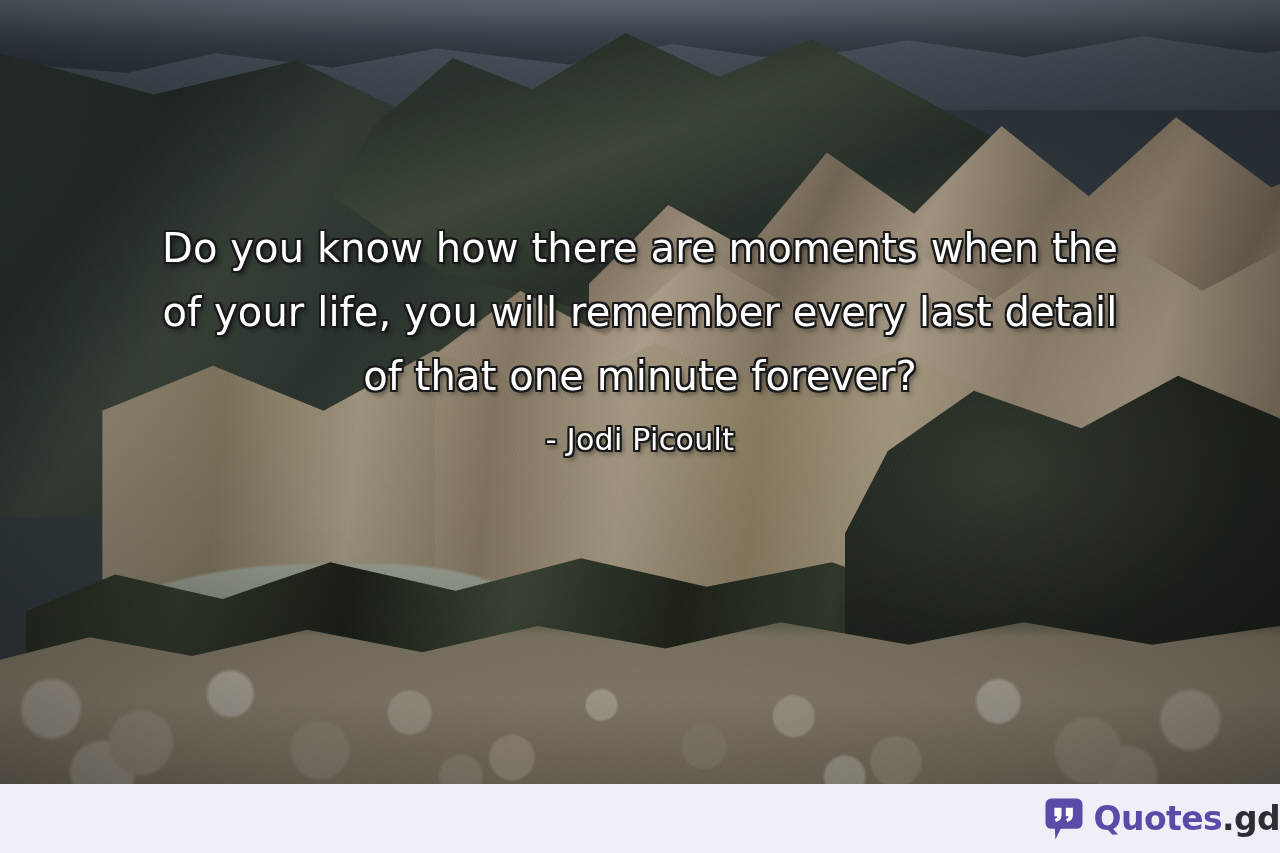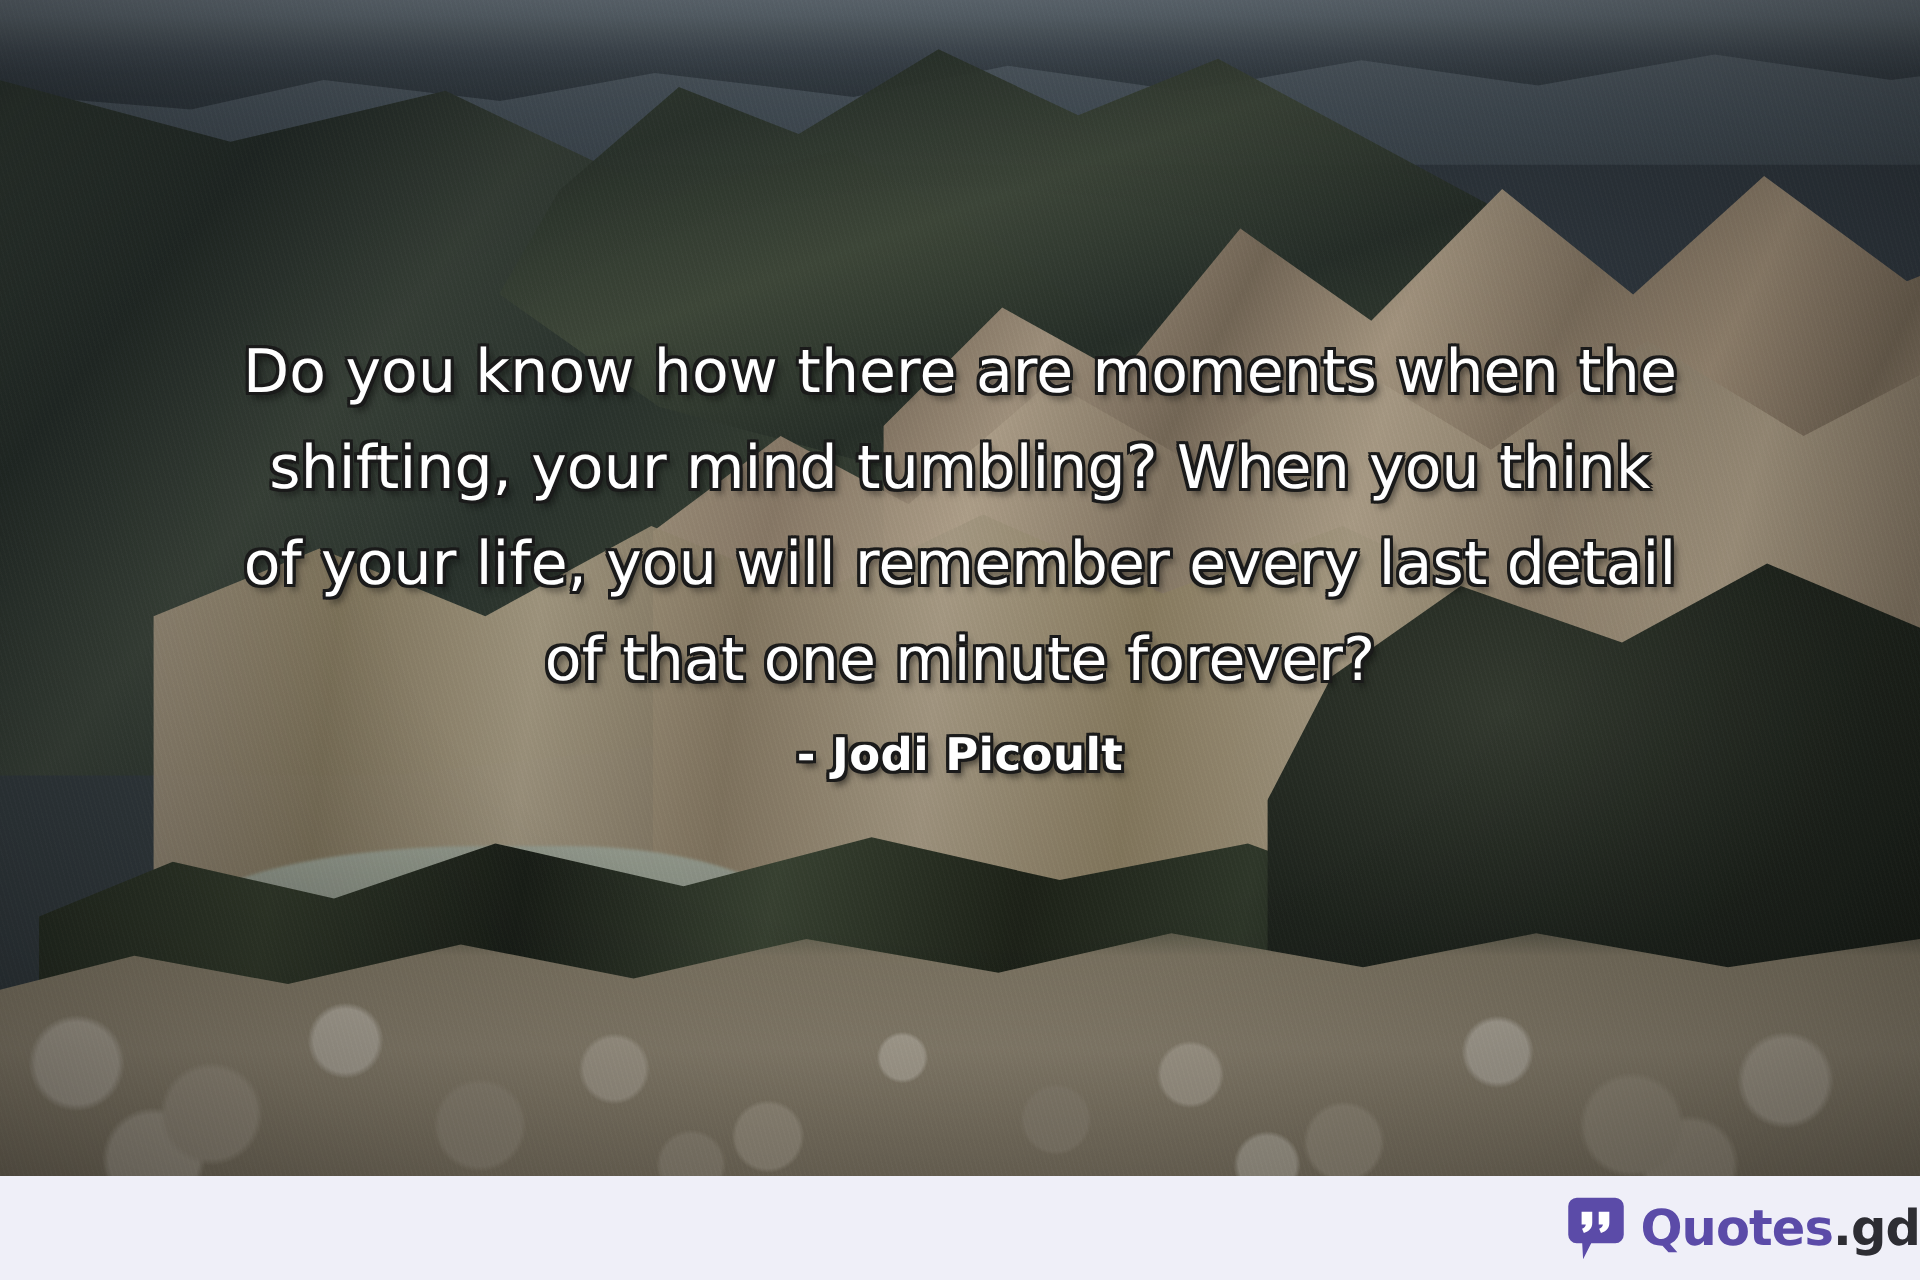--- a/index.html
+++ b/index.html
@@ -219,21 +219,21 @@
       -2px  0   0 #1a1a1a,  2px  0   0 #1a1a1a,
        0   -2px 0 #1a1a1a,  0    2px 0 #1a1a1a,
        3px  4px 5px rgba(0,0,0,.55);
   }
   .author {
     display: block;
     margin-top: 14px;
     color: #ffffff;
     font-size: 30px;
     line-height: 36px;
-    font-weight: 700;
+    font-weight: 400;
     letter-spacing: .3px;
     text-shadow:
       -2px -2px 0 #1a1a1a,  2px -2px 0 #1a1a1a,
       -2px  2px 0 #1a1a1a,  2px  2px 0 #1a1a1a,
       -2px  0   0 #1a1a1a,  2px  0   0 #1a1a1a,
        0   -2px 0 #1a1a1a,  0    2px 0 #1a1a1a,
        3px  4px 5px rgba(0,0,0,.6);
   }
 
   
@@ -286,21 +286,20 @@
     <div class="outcrop-center"></div>
     <div class="outcrop-right"></div>
     <div class="scree"></div>
     <div class="layer streaks"></div>
     <div class="layer grade"></div>
     <div class="layer vignette"></div>
   </div>
 
   <div class="quote-block">
     <span class="quote-line">Do you know how there are moments when the</span>
-    <span class="quote-line">shifting, your mind tumbling? When you think</span>
     <span class="quote-line">of your life, you will remember every last detail</span>
     <span class="quote-line">of that one minute forever?</span>
     <span class="author">- Jodi Picoult</span>
   </div>
 
   <div class="footer">
     <div class="brand">
       <svg class="brand-mark" viewBox="0 0 38 42" aria-hidden="true">
         <path d="M6.2 0.5 h25.6 a5.7 5.7 0 0 1 5.7 5.7 v18.9 a5.7 5.7 0 0 1 -5.7 5.7 h-16.0
                  l-5.4 10.7 -0.6 -10.7 h-3.6 a5.7 5.7 0 0 1 -5.7 -5.7 v-18.9 a5.7 5.7 0 0 1 5.7 -5.7 z" fill="#5b4ba8"></path>

